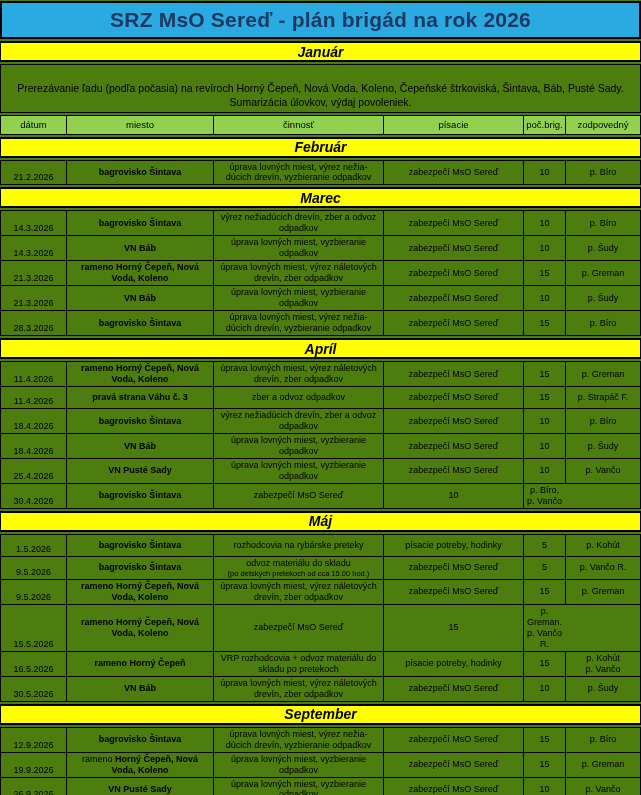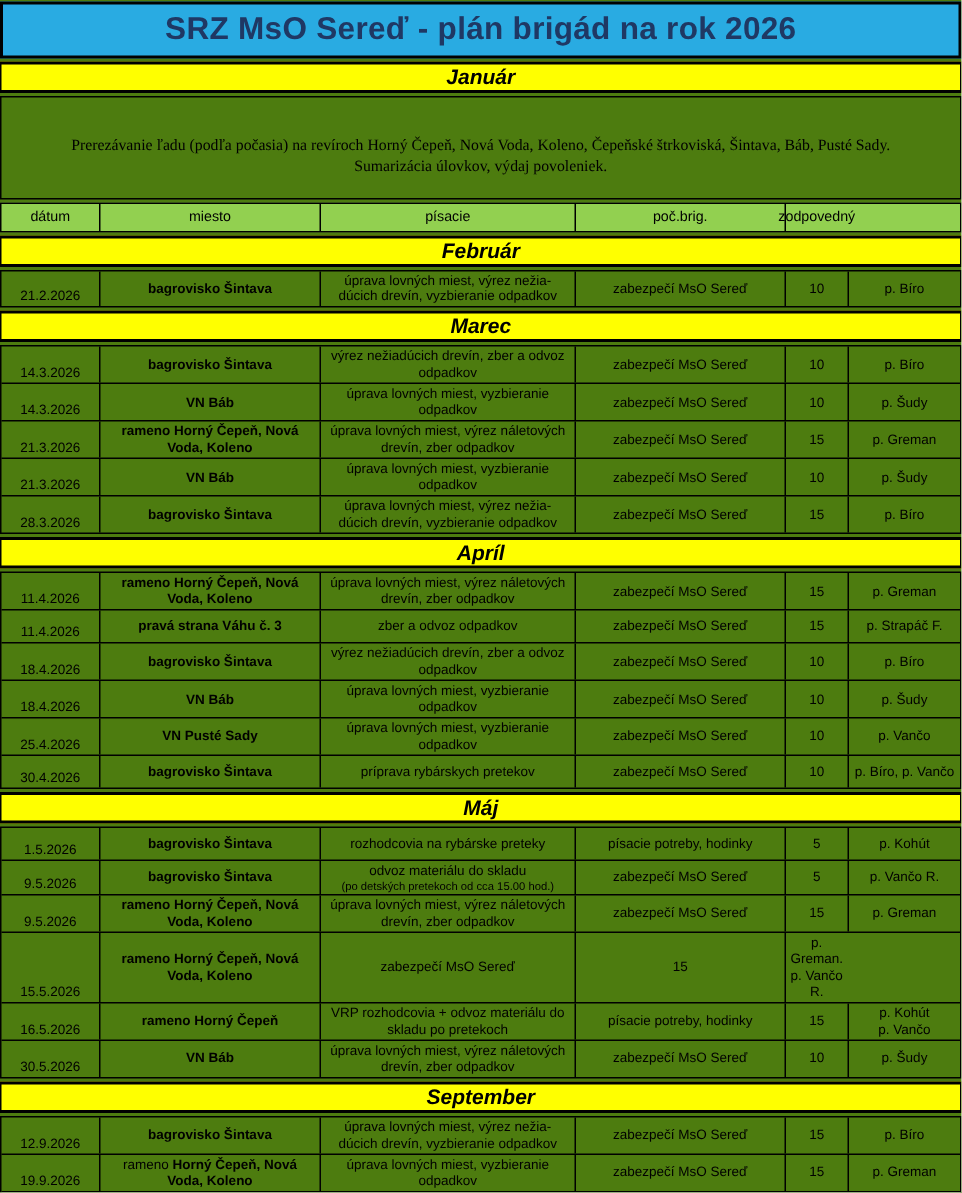--- a/index.html
+++ b/index.html
@@ -9,26 +9,26 @@
     overflow: hidden; box-sizing: border-box; padding-top: 1px;
   }
   .title-bar {
     background: #29ABE2; border: 2px solid #000; height: 34px;
     display: flex; align-items: center; justify-content: center;
     color: #1F3864; font-size: 21px; font-weight: bold; letter-spacing: 0.2px;
   }
   .month-band {
     background: #FFFF00; border: 1px solid #000; border-top-width: 2px; border-bottom-width: 2px;
     height: 17px; margin-top: 2px;
-    display: flex; justify-content: center;
+    display: flex; align-items: center; justify-content: center;
     font-size: 14px; font-weight: bold; font-style: italic;
   }
   .note {
-    border: 1px solid #000; margin-top: 2px; padding: 12px 8px;
-    text-align: center; font-size: 10.5px; line-height: 1.35; white-space: pre-line; font-family: Liberation Serif, serif;
+    border: 1px solid #000; margin-top: 2px; padding: 2px 8px;
+    text-align: center; font-size: 10.5px; line-height: 1.35; white-space: pre-line;
   }
   .grid {
     display: grid;
     grid-template-columns: 65px 147px 170px 140px 42px 75px;
   }
   .col-header {
     background: #92D050; border: 1px solid #000; margin-top: 2px;
   }
   .col-header .hcell {
     height: 18px; display: flex; align-items: center; justify-content: center;
@@ -62,20 +62,21 @@
   </div>
 
   <div class="note">
     <span class="inner">Prerezávanie ľadu (podľa počasia) na revíroch Horný Čepeň, Nová Voda, Koleno, Čepeňské štrkoviská, Šintava, Báb, Pusté Sady.
 Sumarizácia úlovkov, výdaj povoleniek.</span>
   </div>
 
   <div class="grid col-header">
     <div class="hcell">dátum</div>
     <div class="hcell">miesto</div>
+    <div class="hcell">činnosť</div>
     <div class="hcell">písacie</div>
     <div class="hcell">poč.brig.</div>
     <div class="hcell">zodpovedný</div>
   </div>
 
   <div id="sections">
   <section>
     <div class="month-band">
       <span class="month-label">Február</span>
     </div>
@@ -337,23 +338,20 @@
             </div>
   </div>
 
   <div class="grid row">
     <div class="cell c-datum">
               <span class="inner">30.4.2026</span>
             </div>
     <div class="cell c-miesto">
               <span class="inner"><span class="mp"></span><span class="mm">bagrovisko Šintava</span></span>
             </div>
-    <div class="cell c-cinnost">
-              <span class="inner cmain">príprava rybárskych pretekov</span>
-            </div>
     <div class="cell c-naradie">
               <span class="inner">zabezpečí MsO Sereď</span>
             </div>
     <div class="cell c-pocet">
               <span class="inner">10</span>
             </div>
     <div class="cell c-zodpovedny">
               <span class="inner">p. Bíro, p. Vančo</span>
             </div>
   </div>

